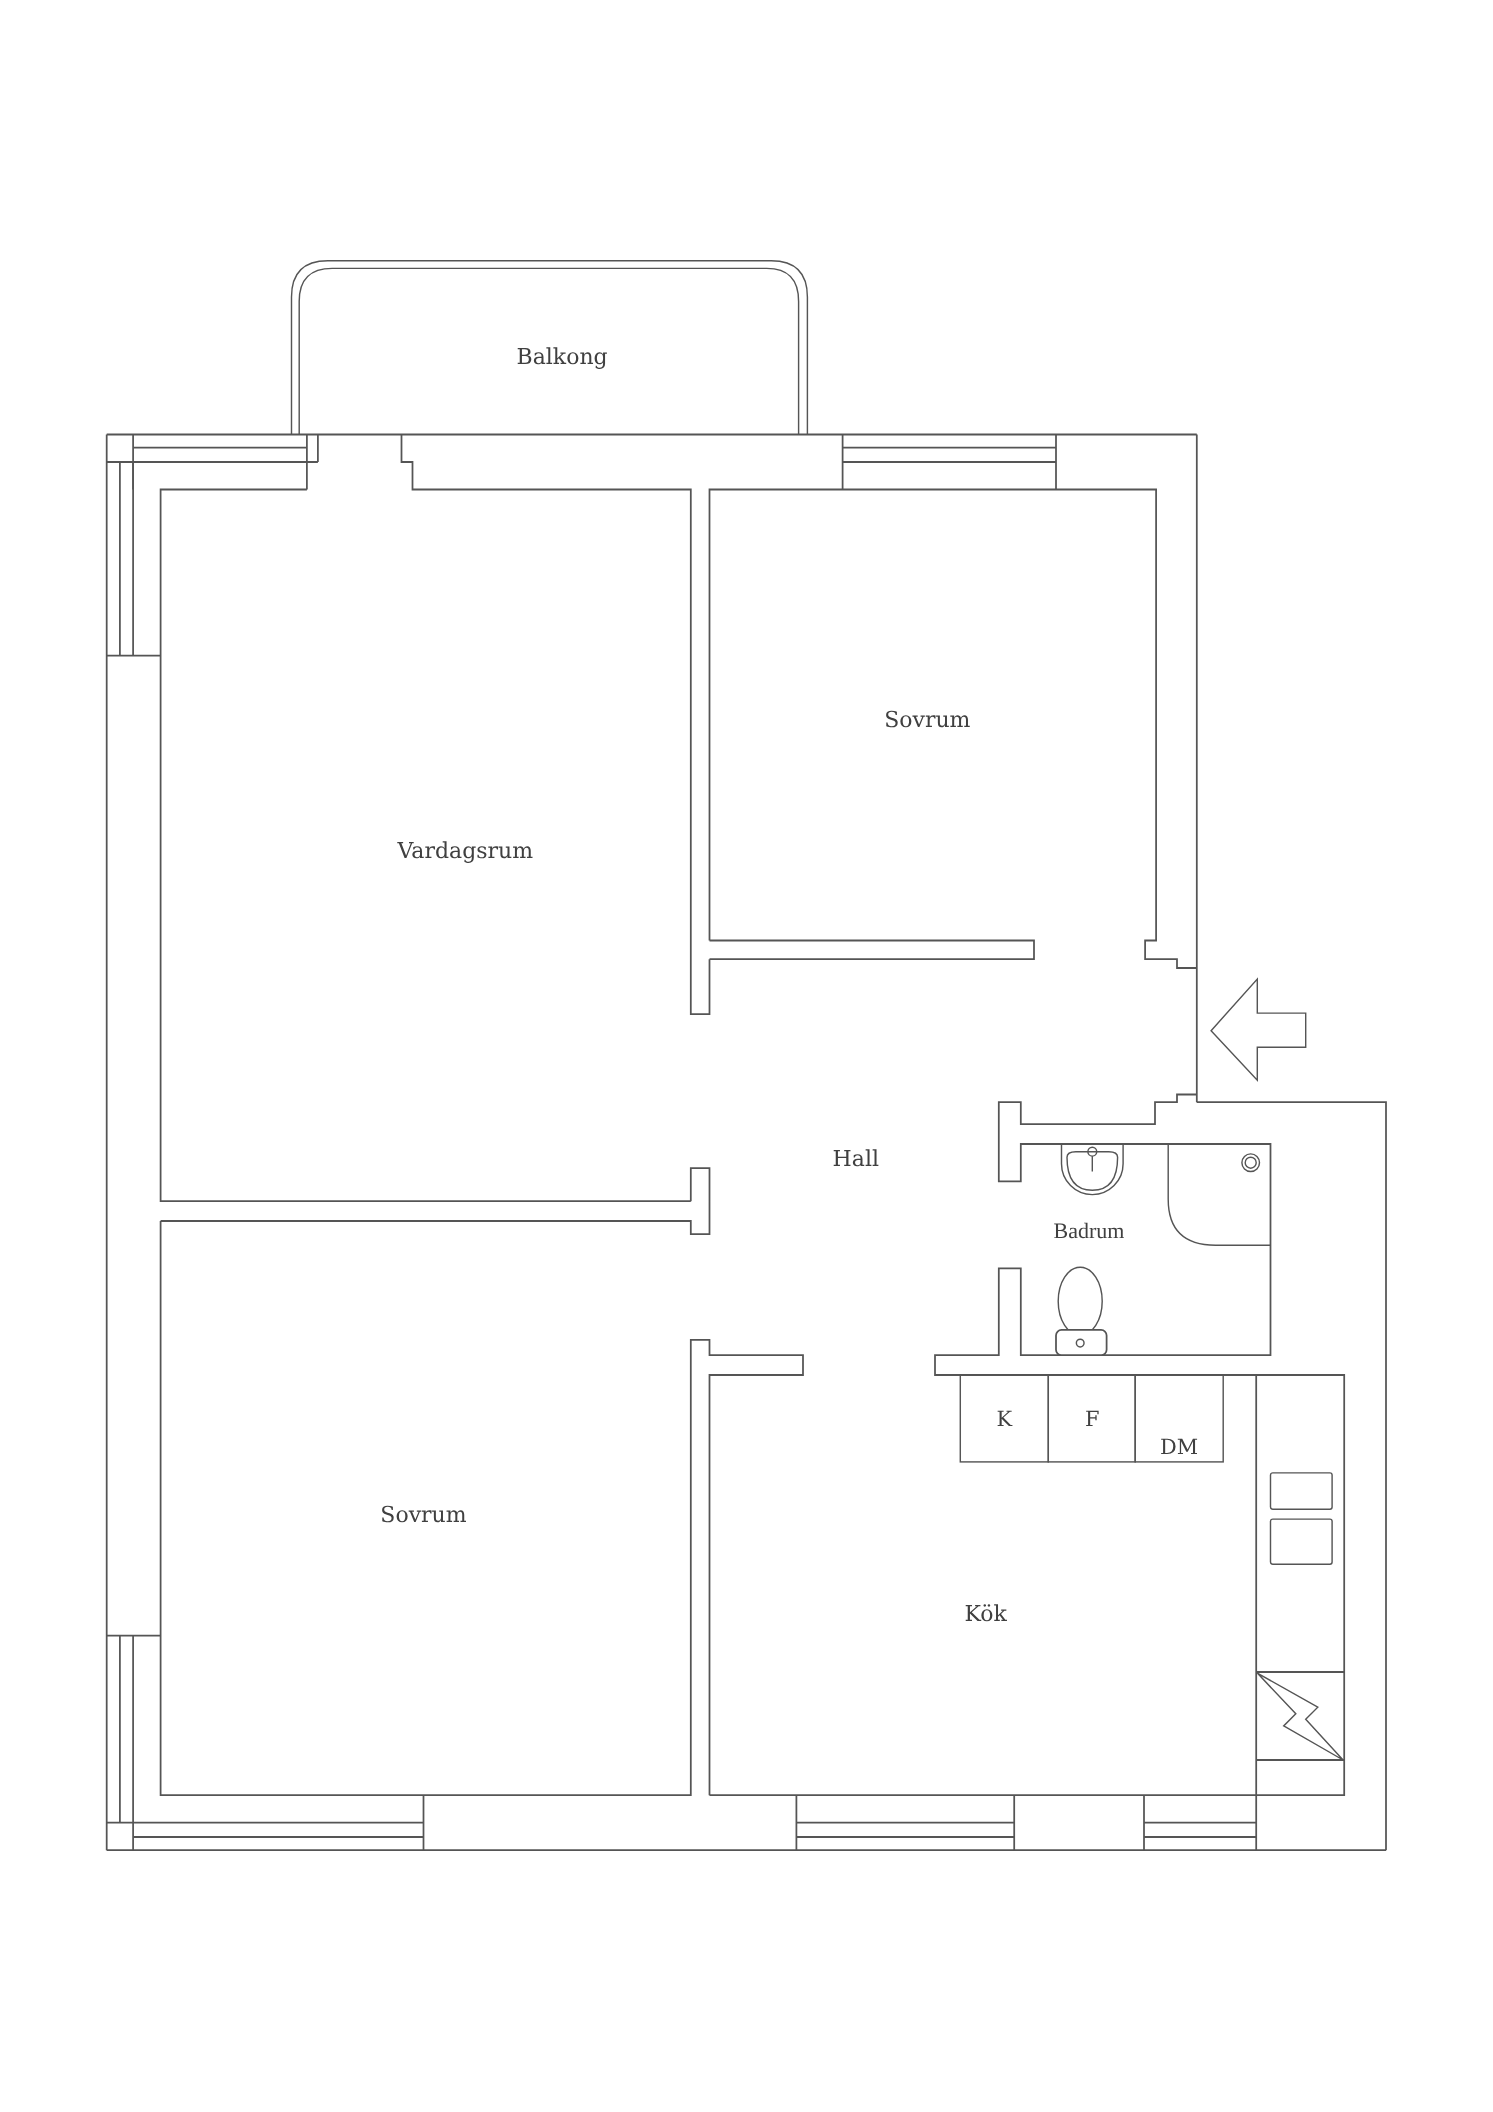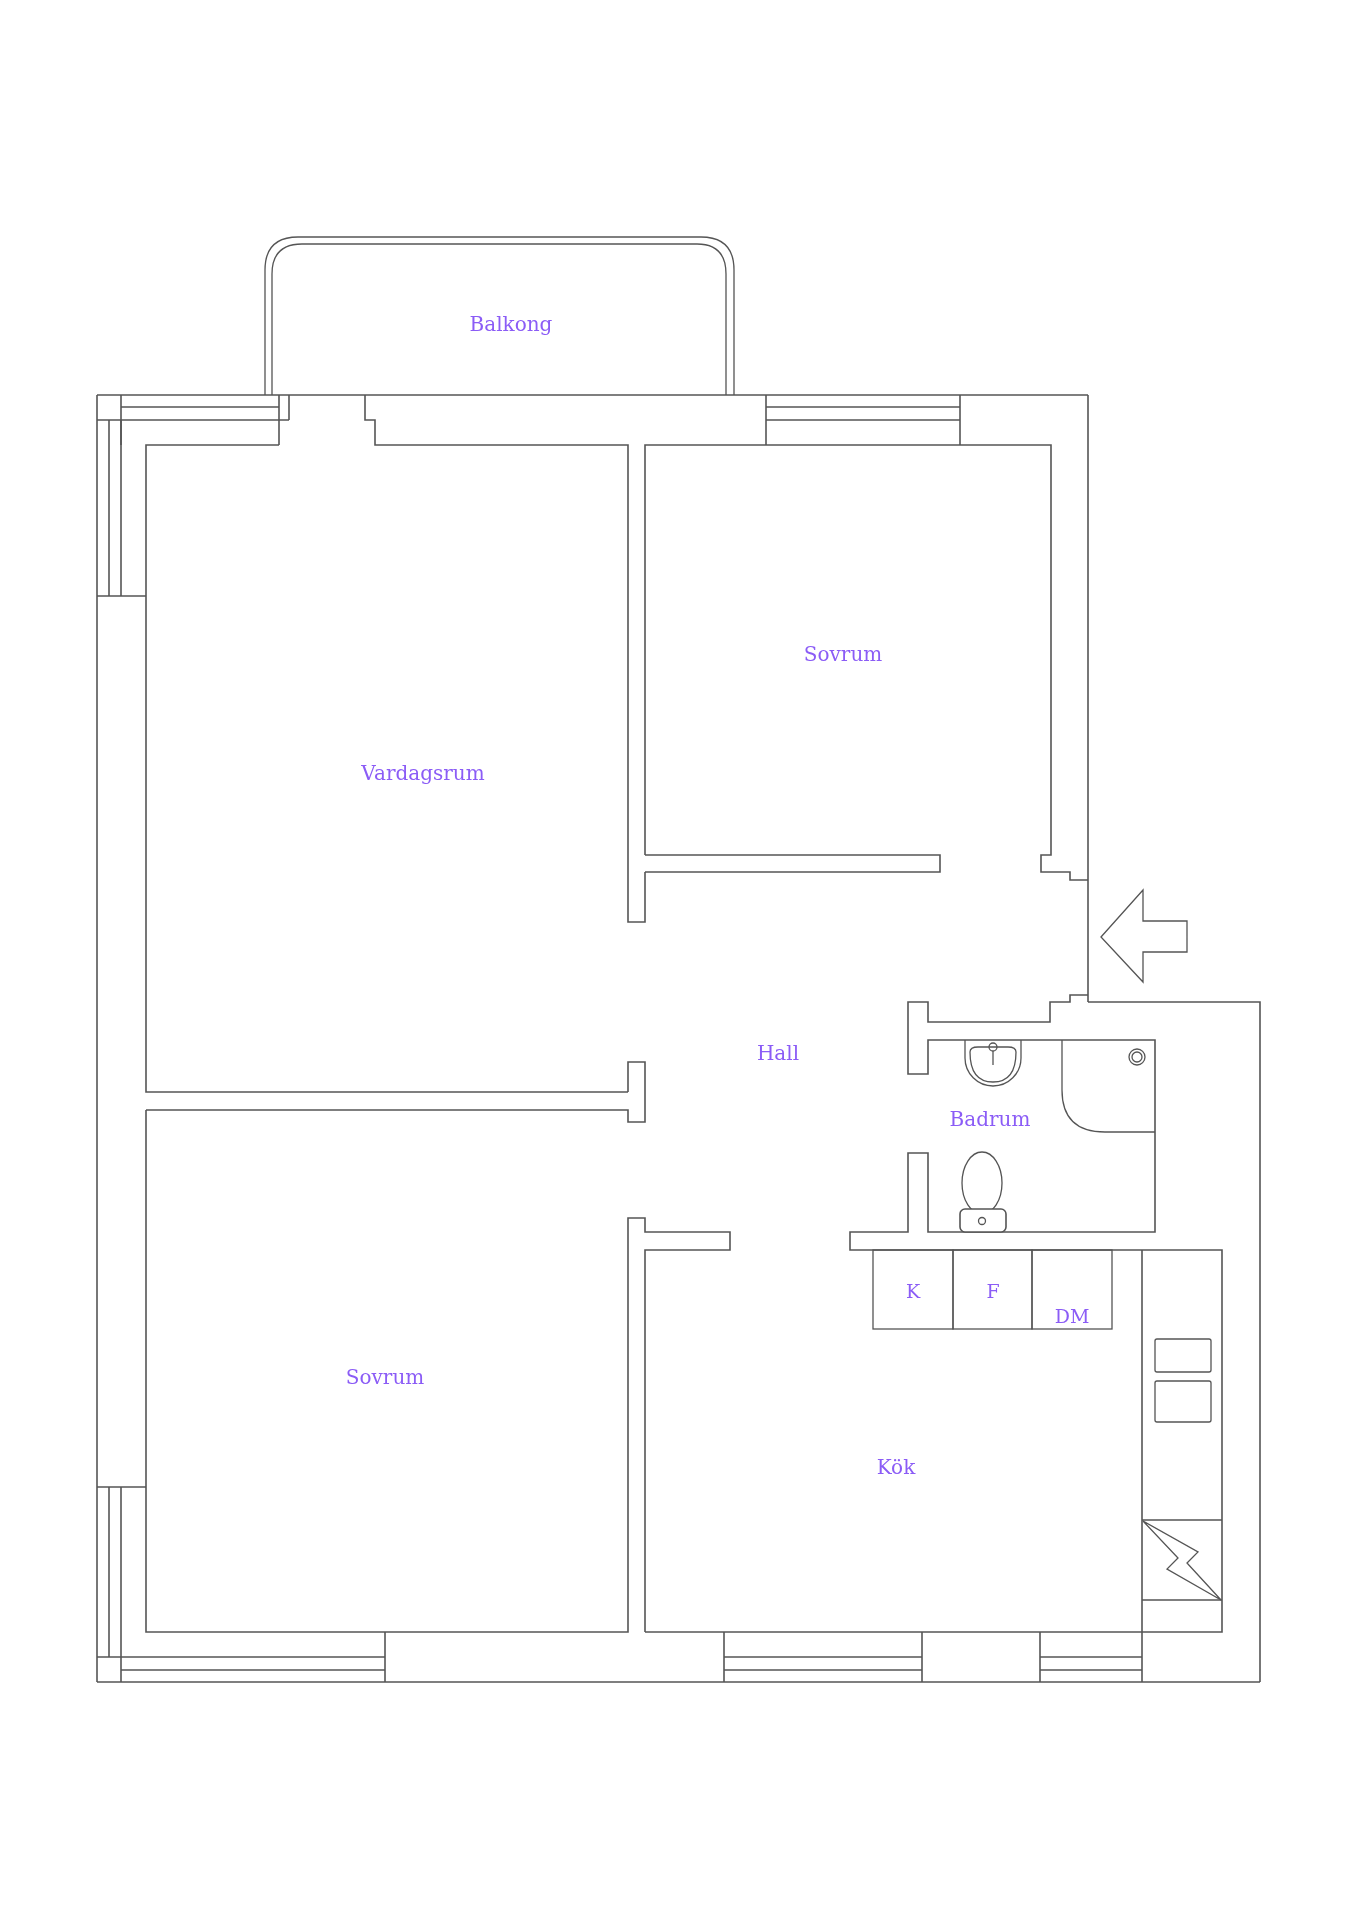--- a/index.html
+++ b/index.html
@@ -5,21 +5,21 @@
     html, body { margin: 0; padding: 0; background: #ffffff; }
     body { width: 1357px; height: 1920px; position: relative; overflow: hidden; }
     svg.plan { position: absolute; left: 0; top: 0; width: 1357px; height: 1920px; }
     .w { fill: none; stroke: #555555; stroke-width: 1.6; }
     .thin { fill: none; stroke: #555555; stroke-width: 1.3; }
     .fillw { fill: #ffffff; stroke: #555555; stroke-width: 1.6; }
     .lbl {
       position: absolute;
       font-family: "DejaVu Serif", "Liberation Serif", serif;
       font-size: 20px;
-      color: #8b5cf6;
+      color: #404040;
       transform: translate(-50%, -50%);
       white-space: nowrap;
       line-height: 1;
     }
     .lbl.small { font-size: 19px; }
   </style>
 </head>
 <body>
 
 <svg class="plan" viewBox="0 0 1357 1920" xmlns="http://www.w3.org/2000/svg">
@@ -139,19 +139,19 @@
 
   <g>
     <polygon class="thin" points="1101,937 1143,890 1143,921 1187,921 1187,952 1143,952 1143,982"></polygon>
   </g>
 </svg>
 
 <div class="lbl" style="left:511px; top:324px;">Balkong</div>
 <div class="lbl" style="left:385px; top:773px;margin-left:38px;">Vardagsrum</div>
 <div class="lbl" style="left:843px; top:654px;">Sovrum</div>
 <div class="lbl" style="left:778px; top:1053px;">Hall</div>
-<div class="lbl" style="left:990px; top:1119px;">Badrum</div>
+<div class="lbl" style="left:990px; top:1119px;font-family:Liberation Serif, serif;">Badrum</div>
 <div class="lbl" style="left:385px; top:1377px;">Sovrum</div>
 <div class="lbl" style="left:896px; top:1467px;">Kök</div>
 
 <div class="lbl small" style="left:913px; top:1291px;">K</div>
 <div class="lbl small" style="left:993px; top:1291px;">F</div>
 <div class="lbl small" style="left:1072px; top:1316px;">DM</div>
 
 </body></html>

